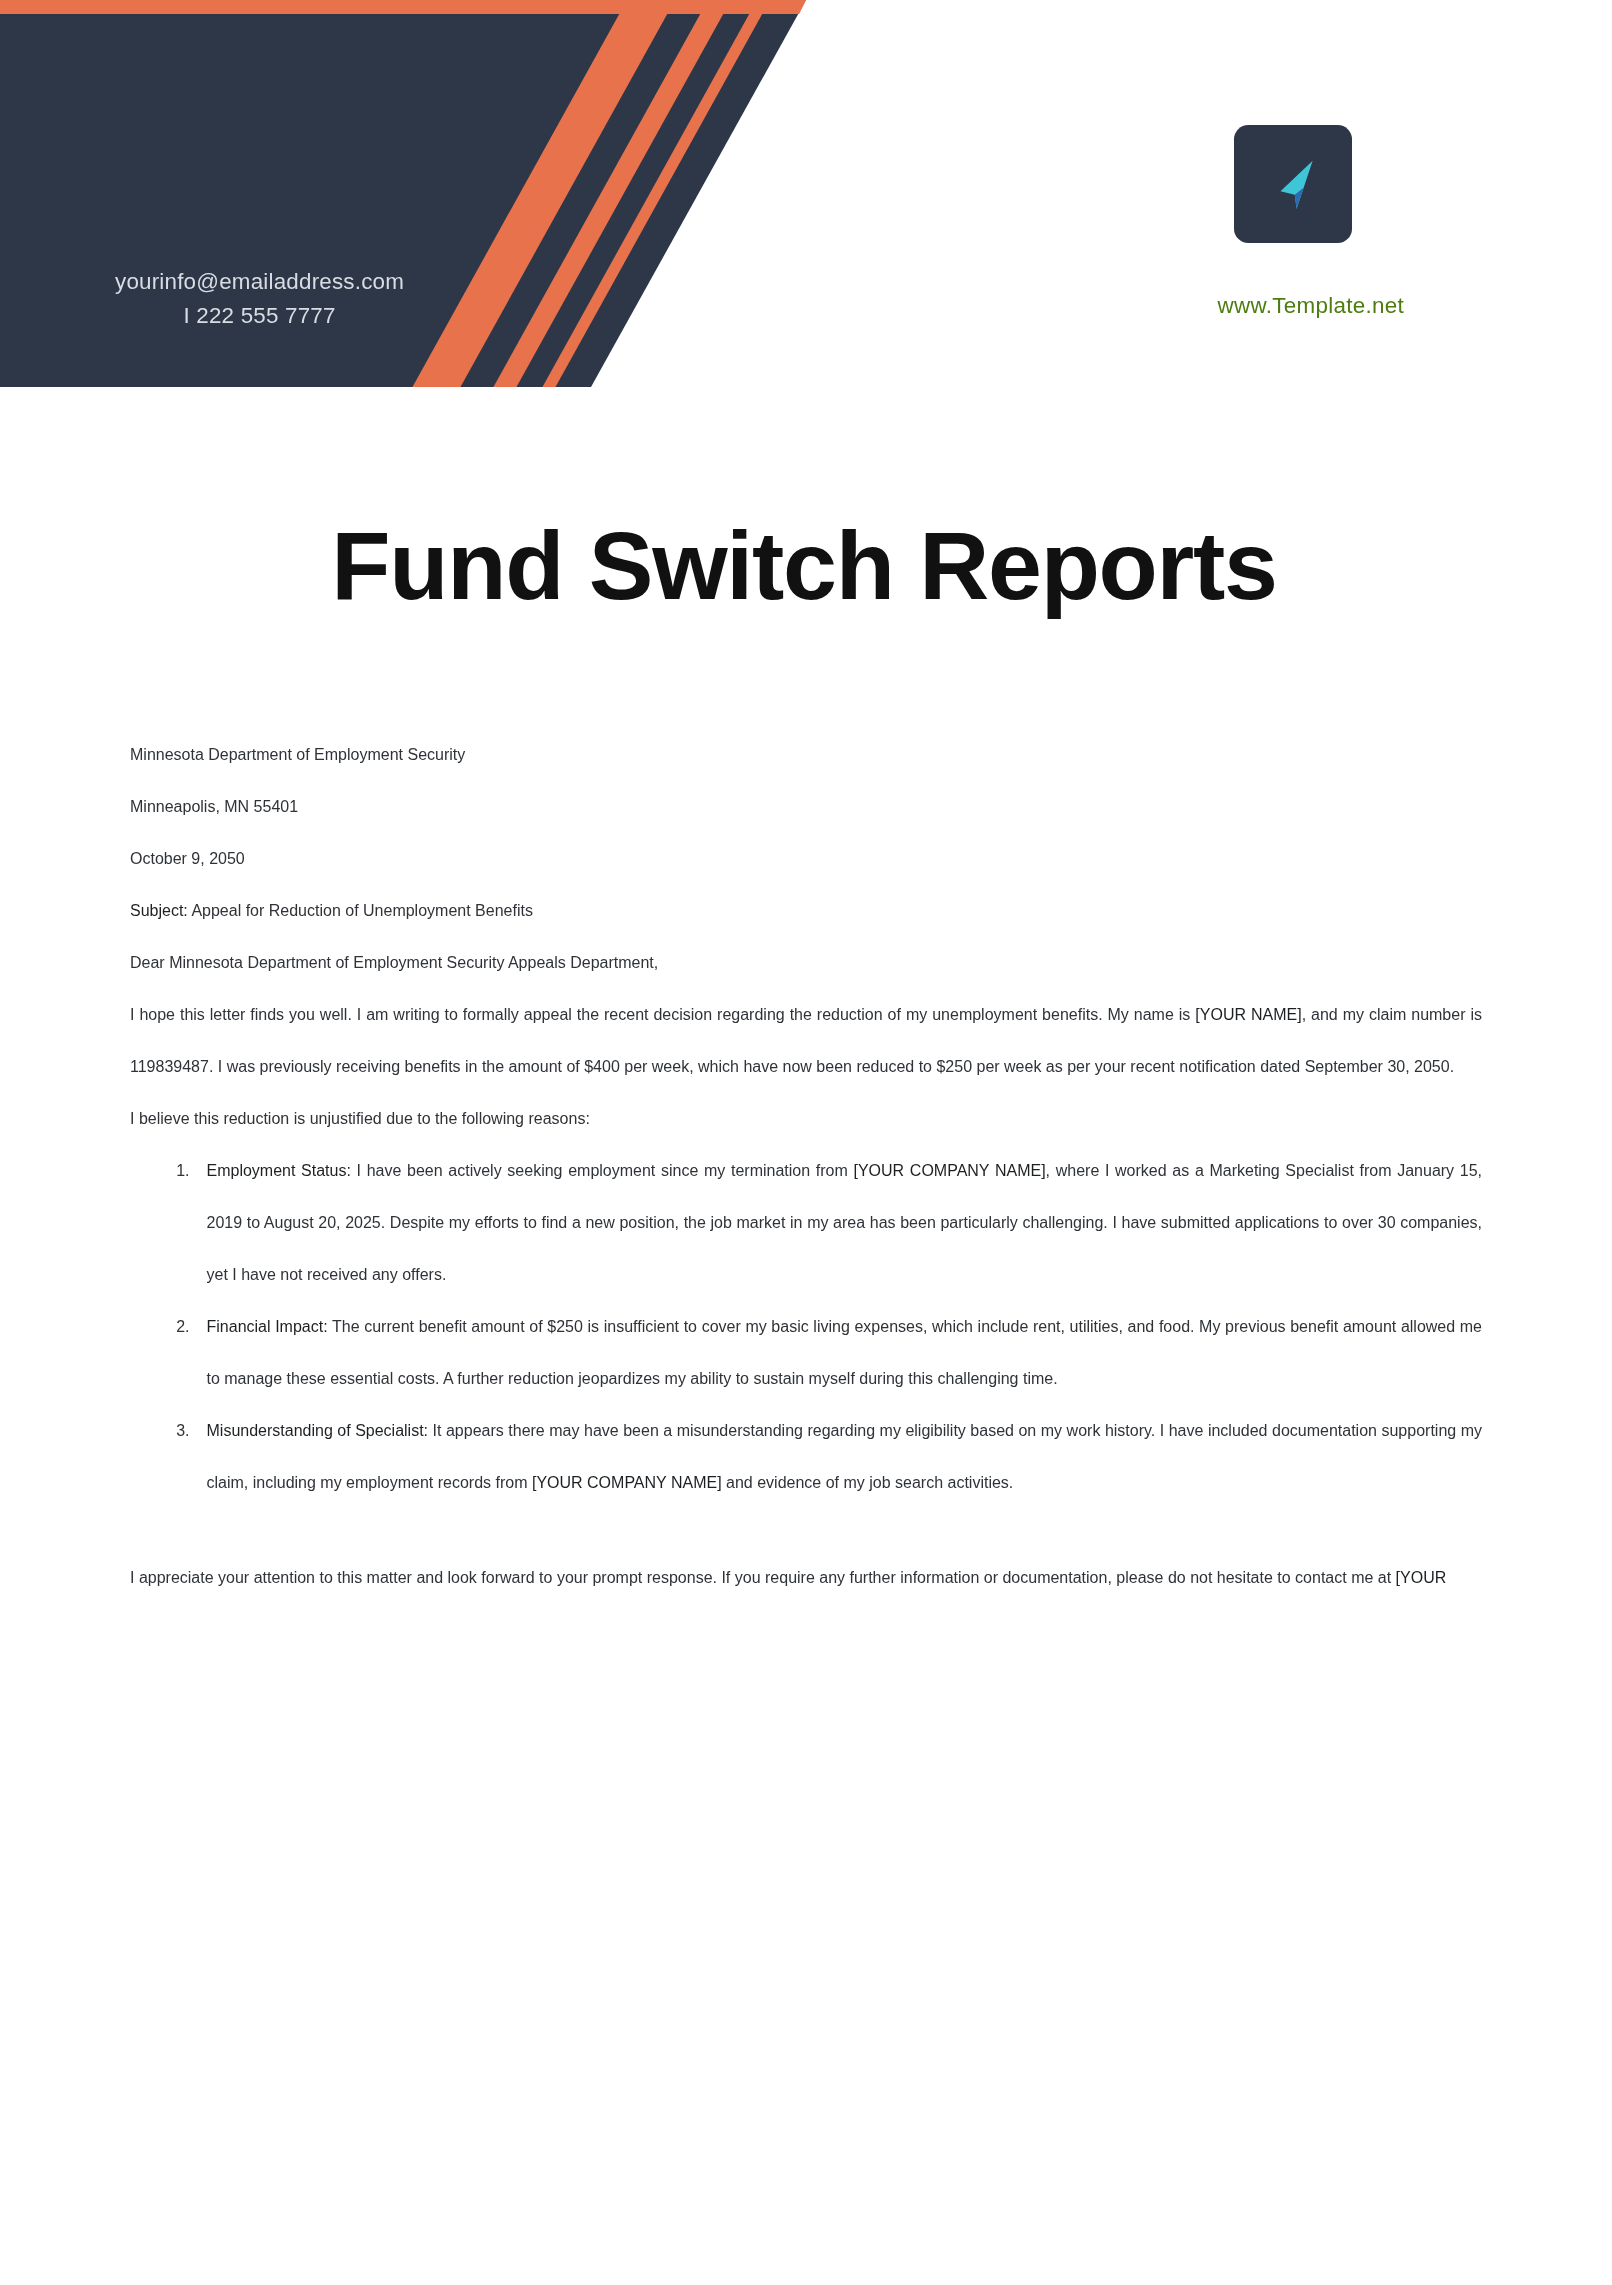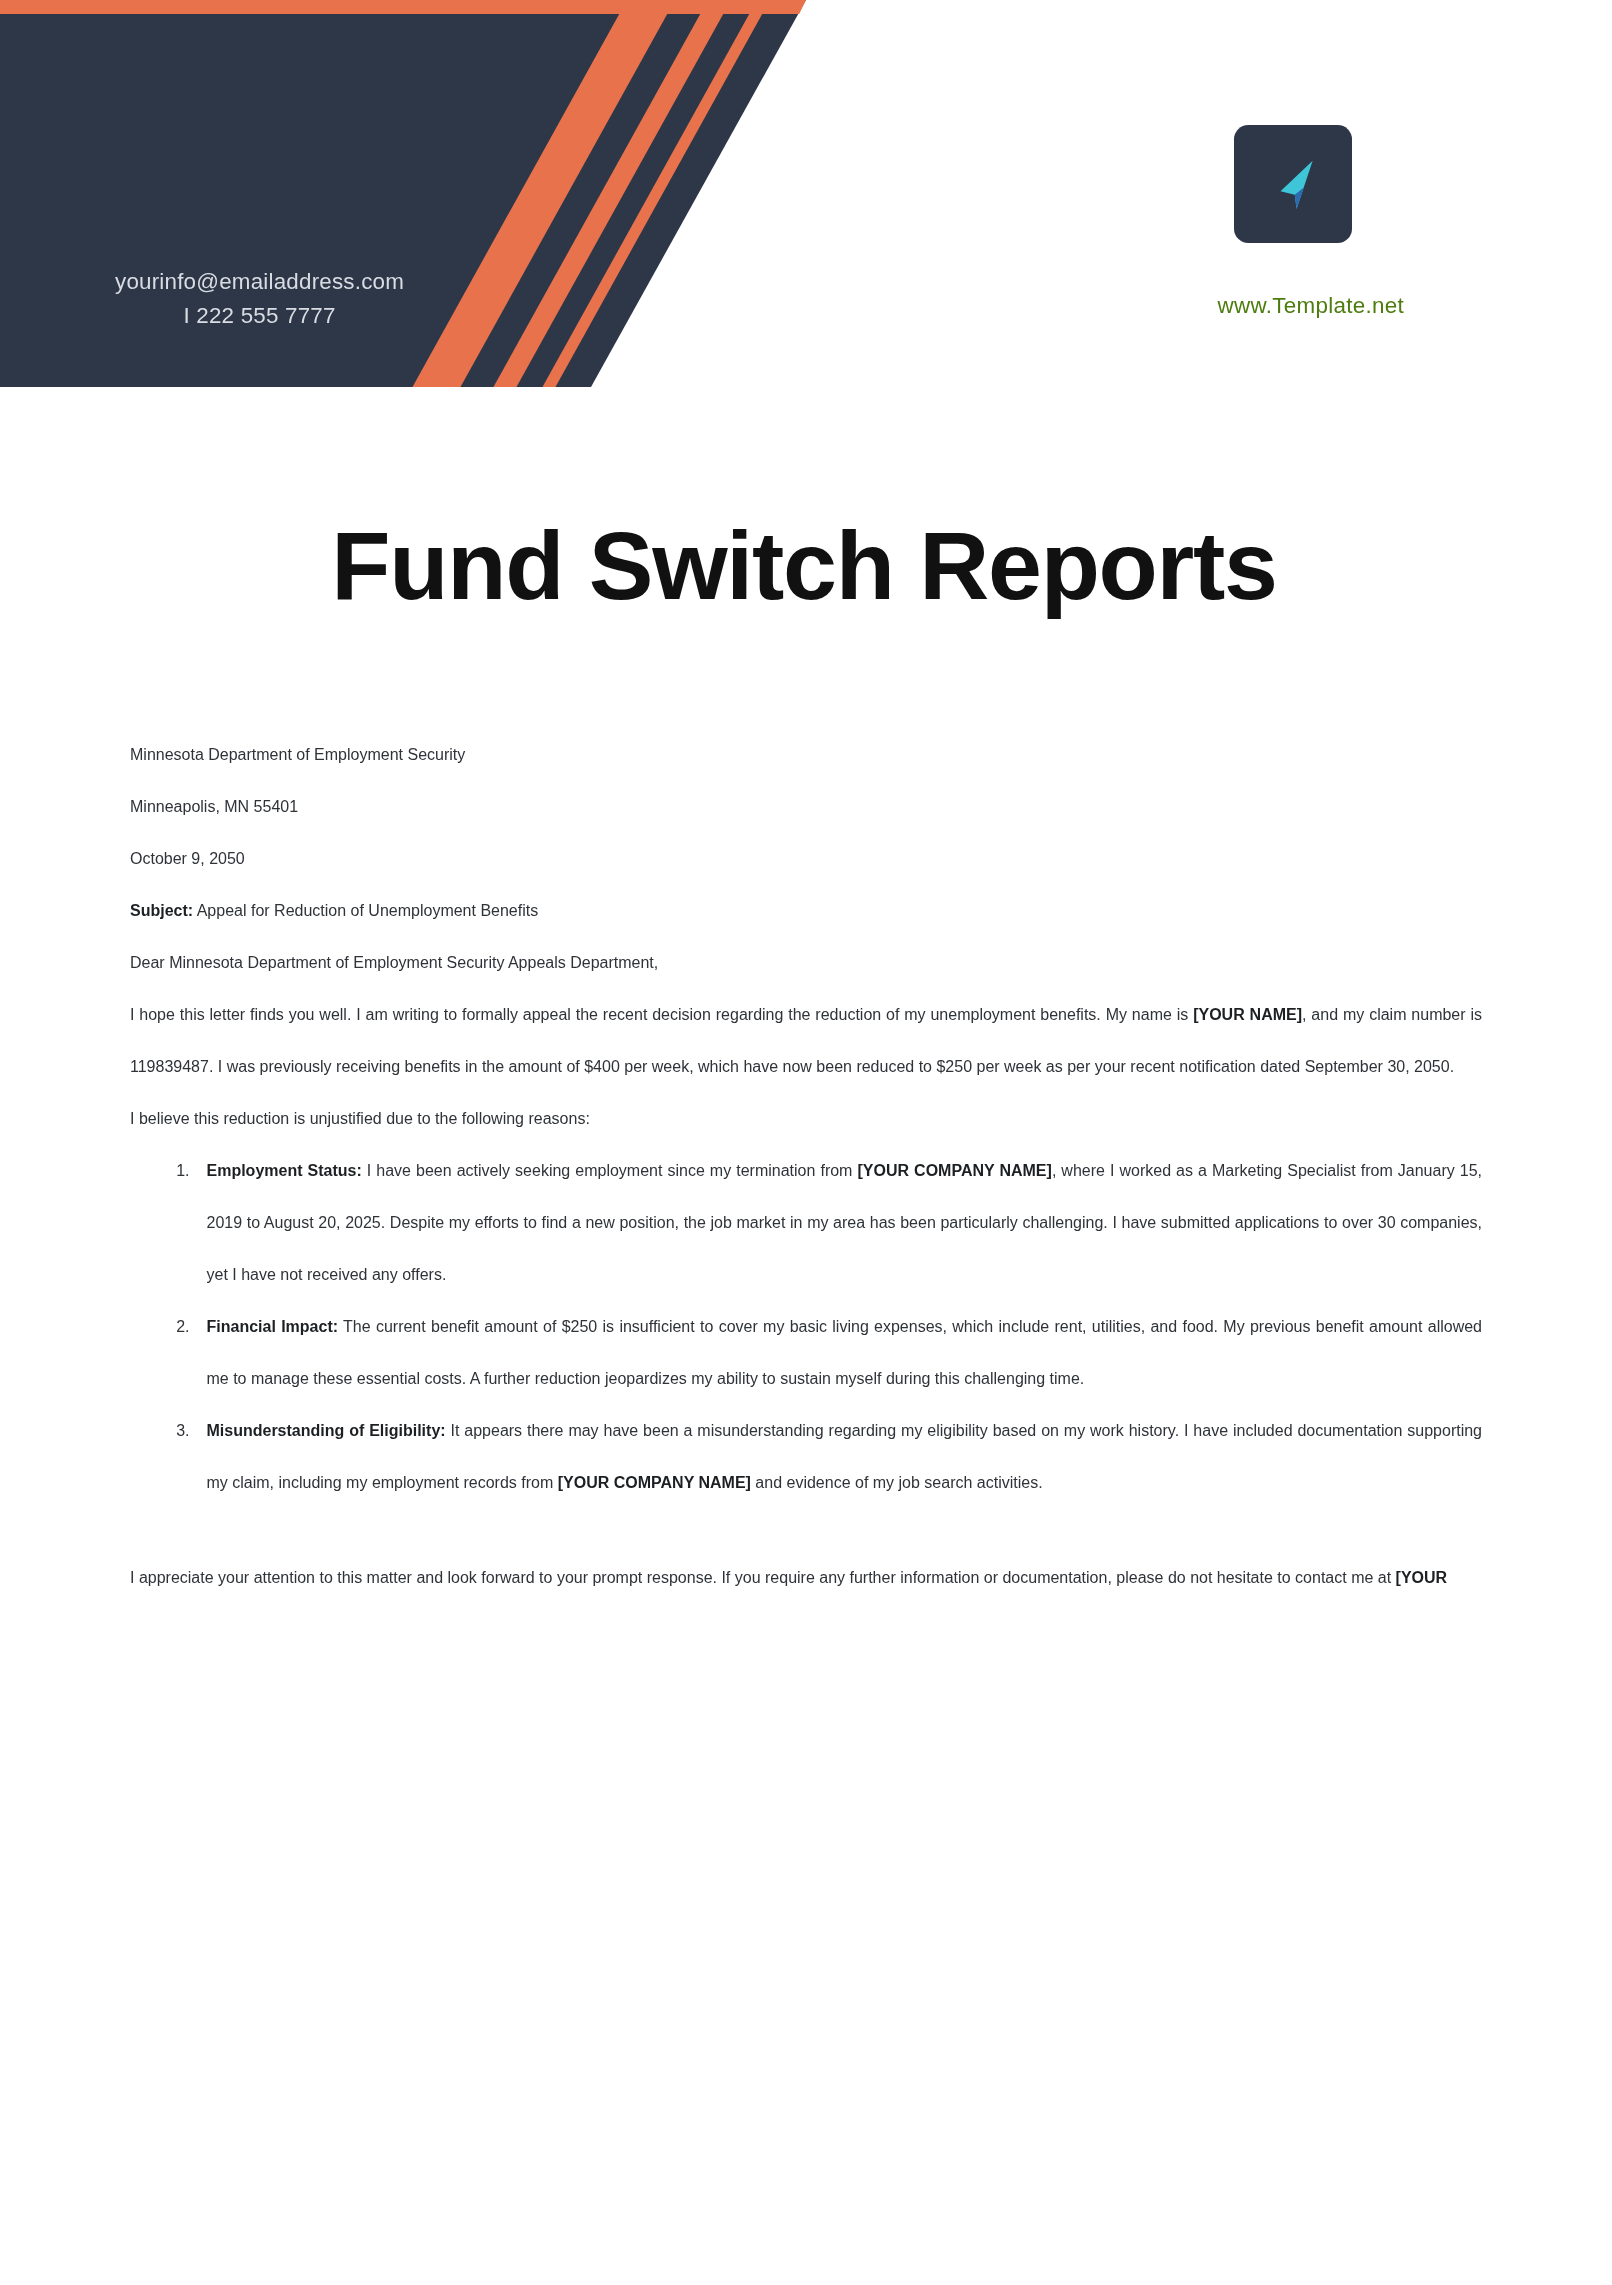--- a/index.html
+++ b/index.html
@@ -119,21 +119,21 @@
     width: 1352px;
     font-size: 16px;
     line-height: 52px;
     color: #2f3338;
   }
   .letter p {
     margin: 0;
     text-align: justify;
   }
   .letter p.plain { text-align: left; }
-  .letter b, .letter strong { font-weight: bold; color: #1d2023; }
+  .letter b, .letter strong { font-weight: normal; color: #1d2023; }
 
   ol.reasons {
     margin: 0;
     padding-left: 64px;
     list-style-position: outside;
   }
   ol.reasons li {
     margin: 0 0 0 0;
     padding-left: 12.5px;
     text-align: justify;
@@ -186,21 +186,21 @@
   <p class="plain">I believe this reduction is unjustified due to the following reasons:</p>
 
   <ol class="reasons">
     <li>
       <b>Employment Status:</b><span> I have been actively seeking employment since my termination from </span><b>[YOUR COMPANY NAME]</b><span>, where I worked as a Marketing Specialist from January 15, 2019 to August 20, 2025. Despite my efforts to find a new position, the job market in my area has been particularly challenging. I have submitted applications to over 30 companies, yet I have not received any offers.</span>
     </li>
     <li>
       <b>Financial Impact:</b><span> The current benefit amount of $250 is insufficient to cover my basic living expenses, which include rent, utilities, and food. My previous benefit amount allowed me to manage these essential costs. A further reduction jeopardizes my ability to sustain myself during this challenging time.</span><b></b><span></span>
     </li>
     <li>
-      <b>Misunderstanding of Eligibility:</b><span> It appears there may have been a misunderstanding regarding my eligibility based on my work history. I have included documentation supporting my claim, including my employment records from </span><b>[YOUR COMPANY NAME]</b><span> and evidence of my job search activities.</span>
+      <b>Misunderstanding of Specialist:</b><span> It appears there may have been a misunderstanding regarding my eligibility based on my work history. I have included documentation supporting my claim, including my employment records from </span><b>[YOUR COMPANY NAME]</b><span> and evidence of my job search activities.</span>
     </li>
   </ol>
 
   <div class="spacer-block"></div>
 
 
   <p>
     <span>I appreciate your attention to this matter and look forward to your prompt response. If you require any further information or documentation, please do not hesitate to contact me at </span><b>[YOUR</b>
   </p>
 </div>

